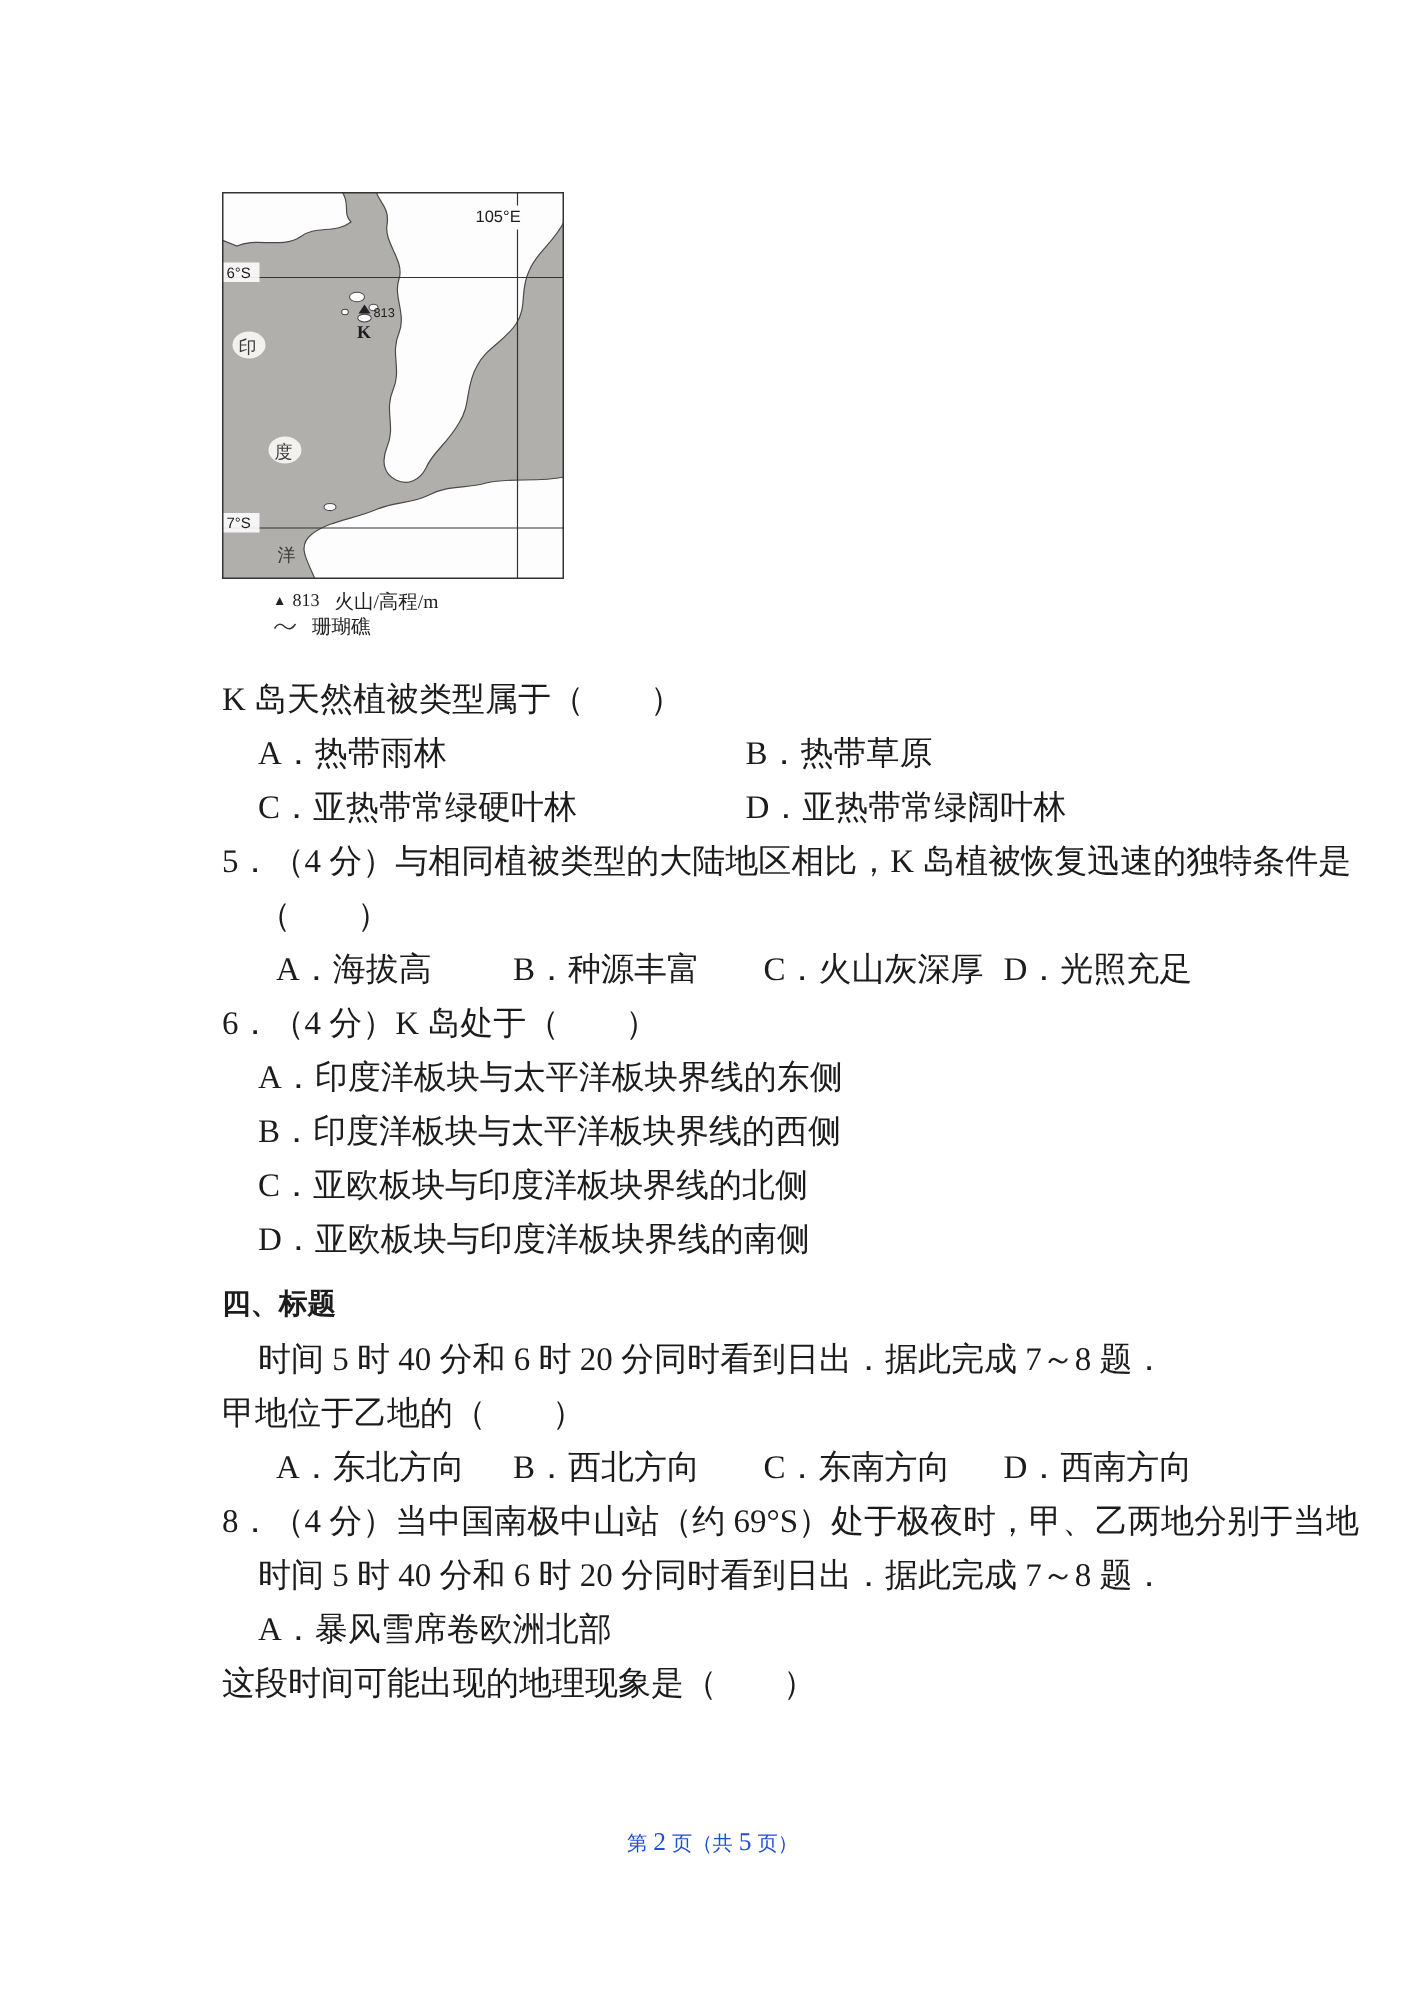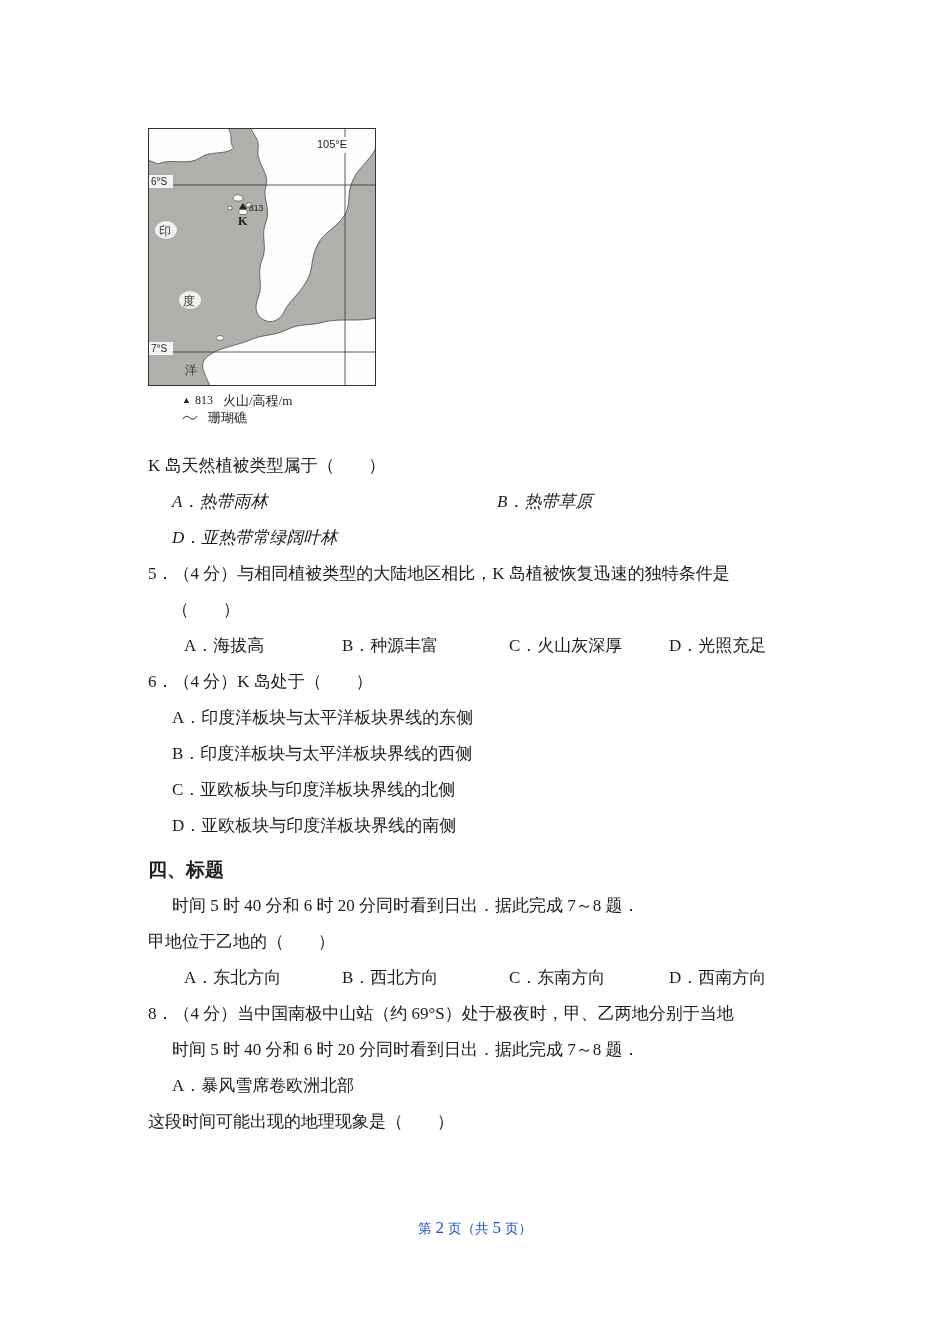--- a/index.html
+++ b/index.html
@@ -15,24 +15,24 @@
   .map-fig { margin:0 0 22px 0; width:260px; }
   .map-svg { display:block; }
   .legend { margin:6px 0 0 34px; font-size:13px; line-height:17px; color:#222; }
   .legend-row { display:flex; align-items:center; gap:4px; white-space:nowrap; }
   .tri { font-size:9px; line-height:1; color:#222; }
   .legend-val { font-size:12px; }
   .legend-label { margin-left:6px; }
   .reef-icon { display:inline-block; }
 
   
-  .line { font-size:17px; line-height:36px; white-space:nowrap; }
+  .line { font-size:22px; line-height:36px; white-space:nowrap; }
   .stem { margin-left:0; }
   .indent { margin-left:24px; }
-  .opts2 { display:flex; margin-left:24px;font-style:italic; }
+  .opts2 { display:flex; margin-left:24px; }
   .opts2 .col1 { width:325px; flex:0 0 auto; }
   .opts4 { display:flex; margin-left:36px; }
   .opts4 .c1 { width:158px; flex:0 0 auto; }
   .opts4 .c2 { width:167px; flex:0 0 auto; }
   .opts4 .c3 { width:160px; flex:0 0 auto; }
   .section-heading { font-size:19px; font-weight:bold; line-height:36px; margin-top:8px; }
 
   
   .footer {
     position:absolute; left:0; right:0; top:1218px;
@@ -109,20 +109,21 @@
       </div>
     </figure>
 
     <div>
       <div class="line stem">K 岛天然植被类型属于（　　）</div>
       <div class="line opts2">
         <span class="col1">A．热带雨林</span>
         <span>B．热带草原</span>
       </div>
       <div class="line opts2">
+        <span class="col1">C．亚热带常绿硬叶林</span>
         <span>D．亚热带常绿阔叶林</span>
       </div>
     </div>
 
     <div>
       <div class="line stem">5．（4 分）与相同植被类型的大陆地区相比，K 岛植被恢复迅速的独特条件是</div>
       <div class="line indent">（　　）</div>
       <div class="line opts4">
         <span class="c1">A．海拔高</span>
         <span class="c2">B．种源丰富</span>

